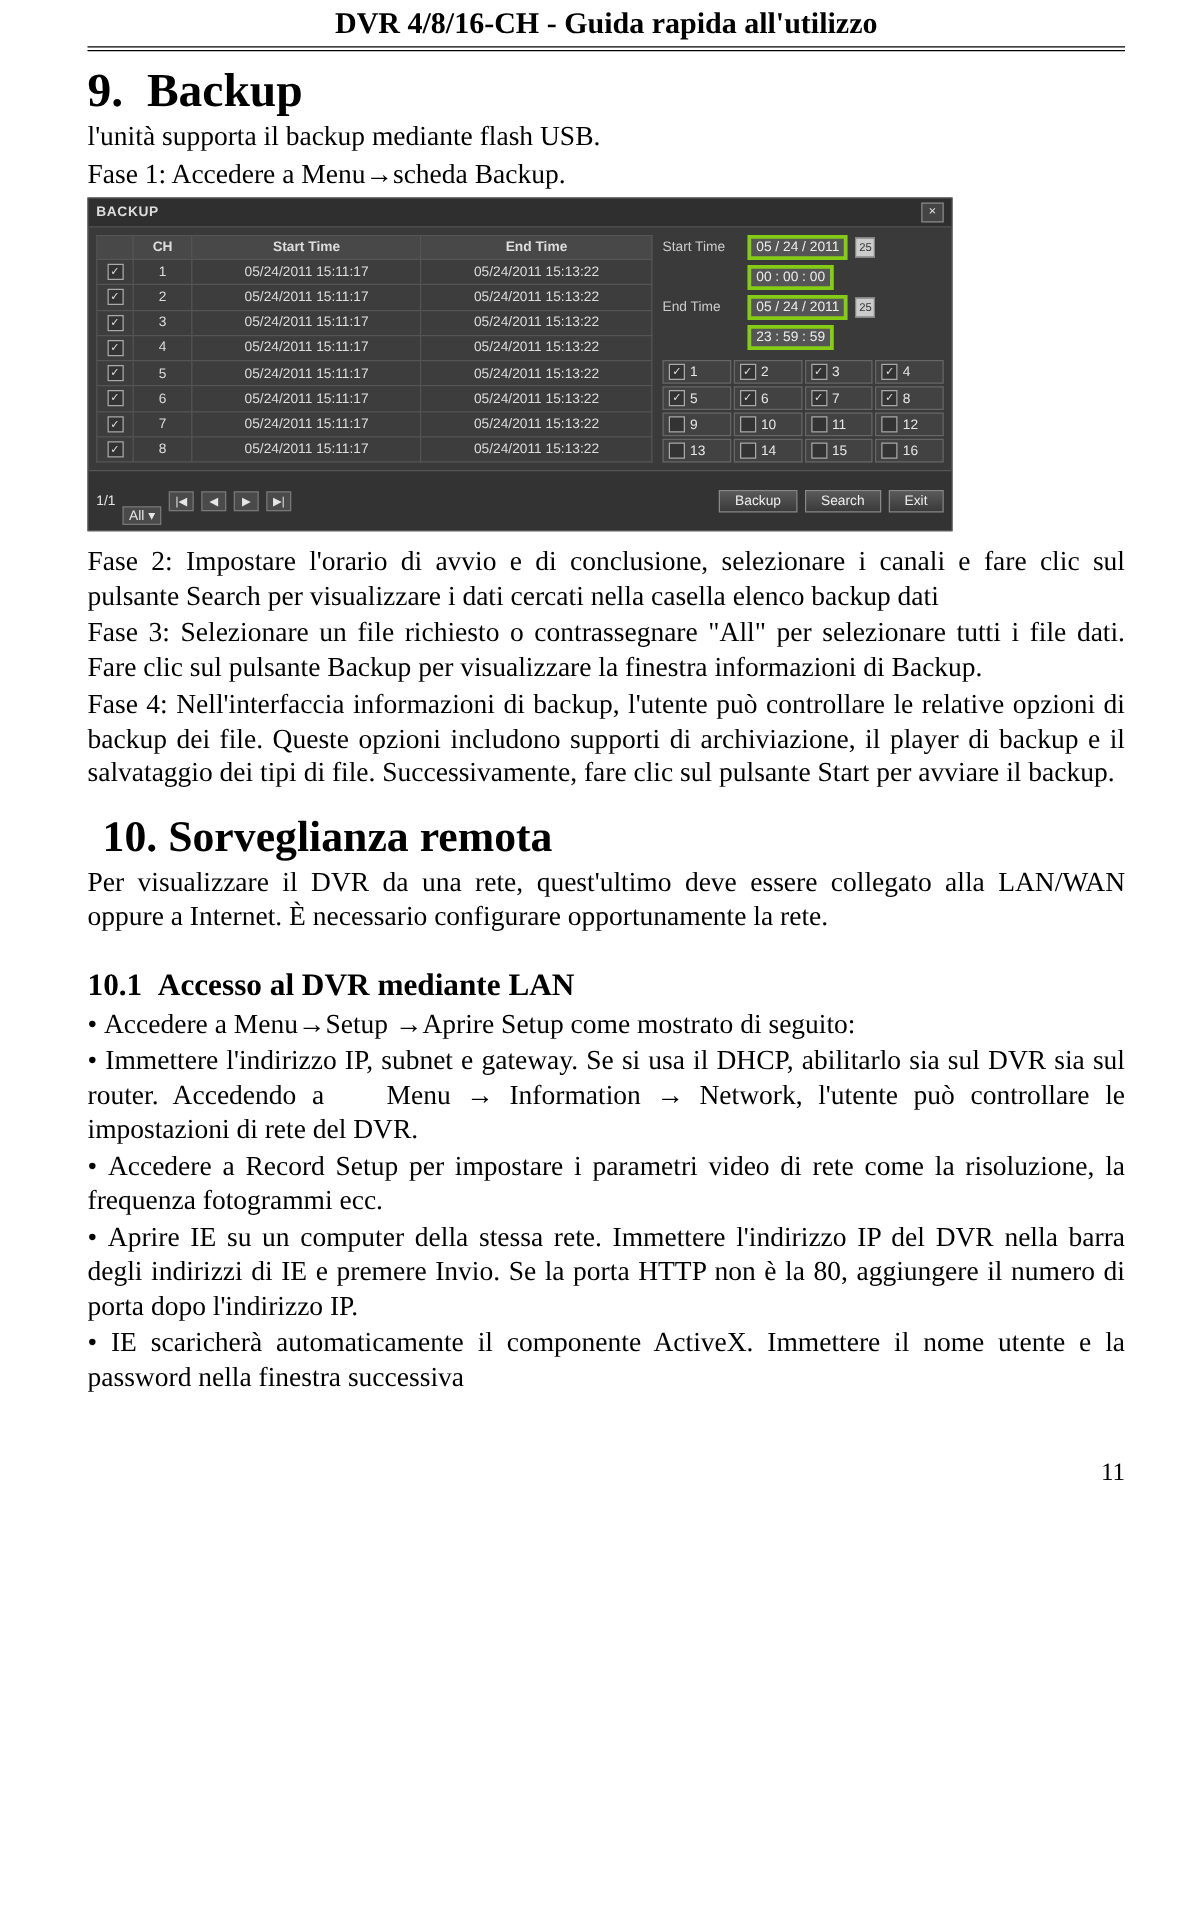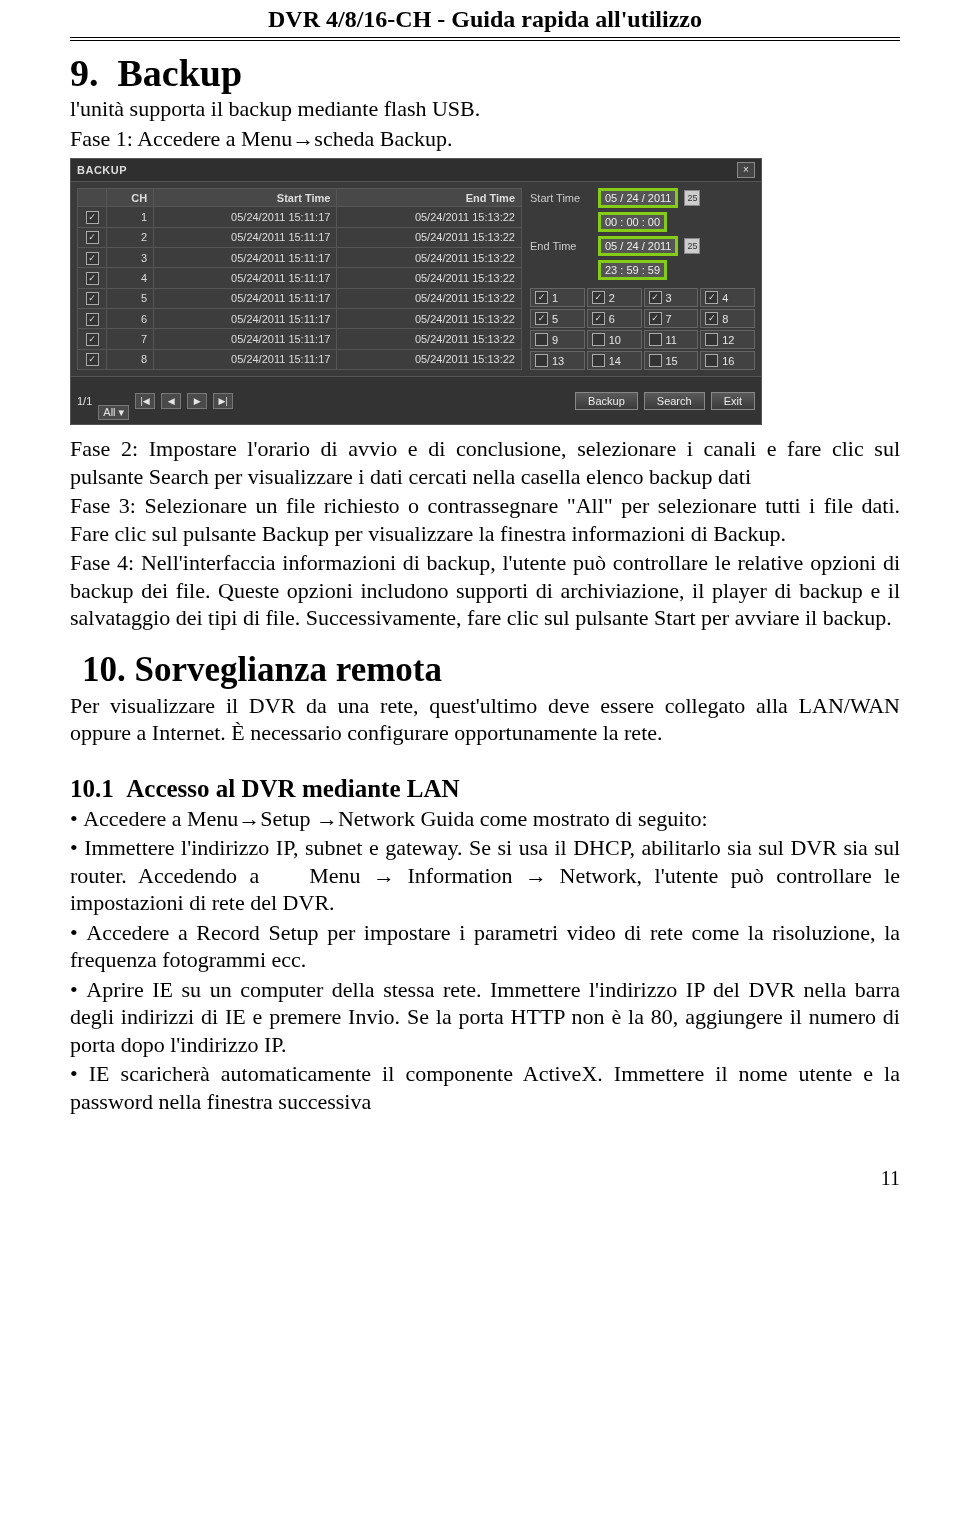--- a/index.html
+++ b/index.html
@@ -92,21 +92,21 @@
     gap: 8px;
     padding: 6px;
   }
   .shot table.list {
     border-collapse: collapse;
     flex: 1;
   }
   .shot table.list th, .shot table.list td {
     border: 1px solid #555;
     padding: 2px 6px;
-    text-align: right;
+    text-align: center;
     background: #3d3d3d;
     color: #ddd;
   }
   .shot table.list th {
     background: #484848;
   }
   .shot table.list td.ck {
     width: 16px;
     text-align: center;
   }
@@ -394,21 +394,21 @@
   <p class="body justify">Fase 2: Impostare l'orario di avvio e di conclusione, selezionare i canali e fare clic sul pulsante Search per visualizzare i dati cercati nella casella elenco backup dati</p>
   <p class="body justify">Fase 3: Selezionare un file richiesto o contrassegnare "All" per selezionare tutti i file dati. Fare clic sul pulsante Backup per visualizzare la finestra informazioni di Backup.</p>
   <p class="body justify">Fase 4: Nell'interfaccia informazioni di backup, l'utente può controllare le relative opzioni di backup dei file. Queste opzioni includono supporti di archiviazione, il player di backup e il salvataggio dei tipi di file. Successivamente, fare clic sul pulsante Start per avviare il backup.</p>
 
   <h1 class="section10">10.&nbsp;Sorveglianza remota</h1>
   <p class="body justify">Per visualizzare il DVR da una rete, quest'ultimo deve essere collegato alla LAN/WAN oppure a Internet. È necessario configurare opportunamente la rete.</p>
 
   <h2 class="subsection">10.1&nbsp;&nbsp;Accesso al DVR mediante LAN</h2>
 
   <div class="bullets">
-    <p class="body"><span class="dot"></span><span>Accedere a Menu</span><span class="arrow">→</span><span>Setup </span><span class="arrow">→</span><span>Network Guida come mostrato di seguito:</span></p>
+    <p class="body"><span class="dot"></span><span>Accedere a Menu</span><span class="arrow">→</span><span>Setup </span><span class="arrow">→</span><span>Aprire Setup come mostrato di seguito:</span></p>
 
     <p class="body justify"><span class="dot"></span><span>Immettere l'indirizzo IP, subnet e gateway. Se si usa il DHCP, abilitarlo sia sul DVR sia sul router. Accedendo a&nbsp;&nbsp;&nbsp;&nbsp;Menu </span><span class="arrow">→</span><span> Information </span><span class="arrow">→</span><span> Network, l'utente può controllare le impostazioni di rete del DVR.</span></p>
 
     <p class="body justify"><span class="dot"></span><span>Accedere a Record Setup per impostare i parametri video di rete come la risoluzione, la frequenza fotogrammi ecc.</span></p>
 
     <p class="body justify"><span class="dot"></span><span>Aprire IE su un computer della stessa rete. Immettere l'indirizzo IP del DVR nella barra degli indirizzi di IE e premere Invio. Se la porta HTTP non è la 80, aggiungere il numero di porta dopo l'indirizzo IP.</span></p>
 
     <p class="body justify"><span class="dot"></span><span>IE scaricherà automaticamente il componente ActiveX. Immettere il nome utente e la password nella finestra successiva</span></p>
   </div>
 </div>

